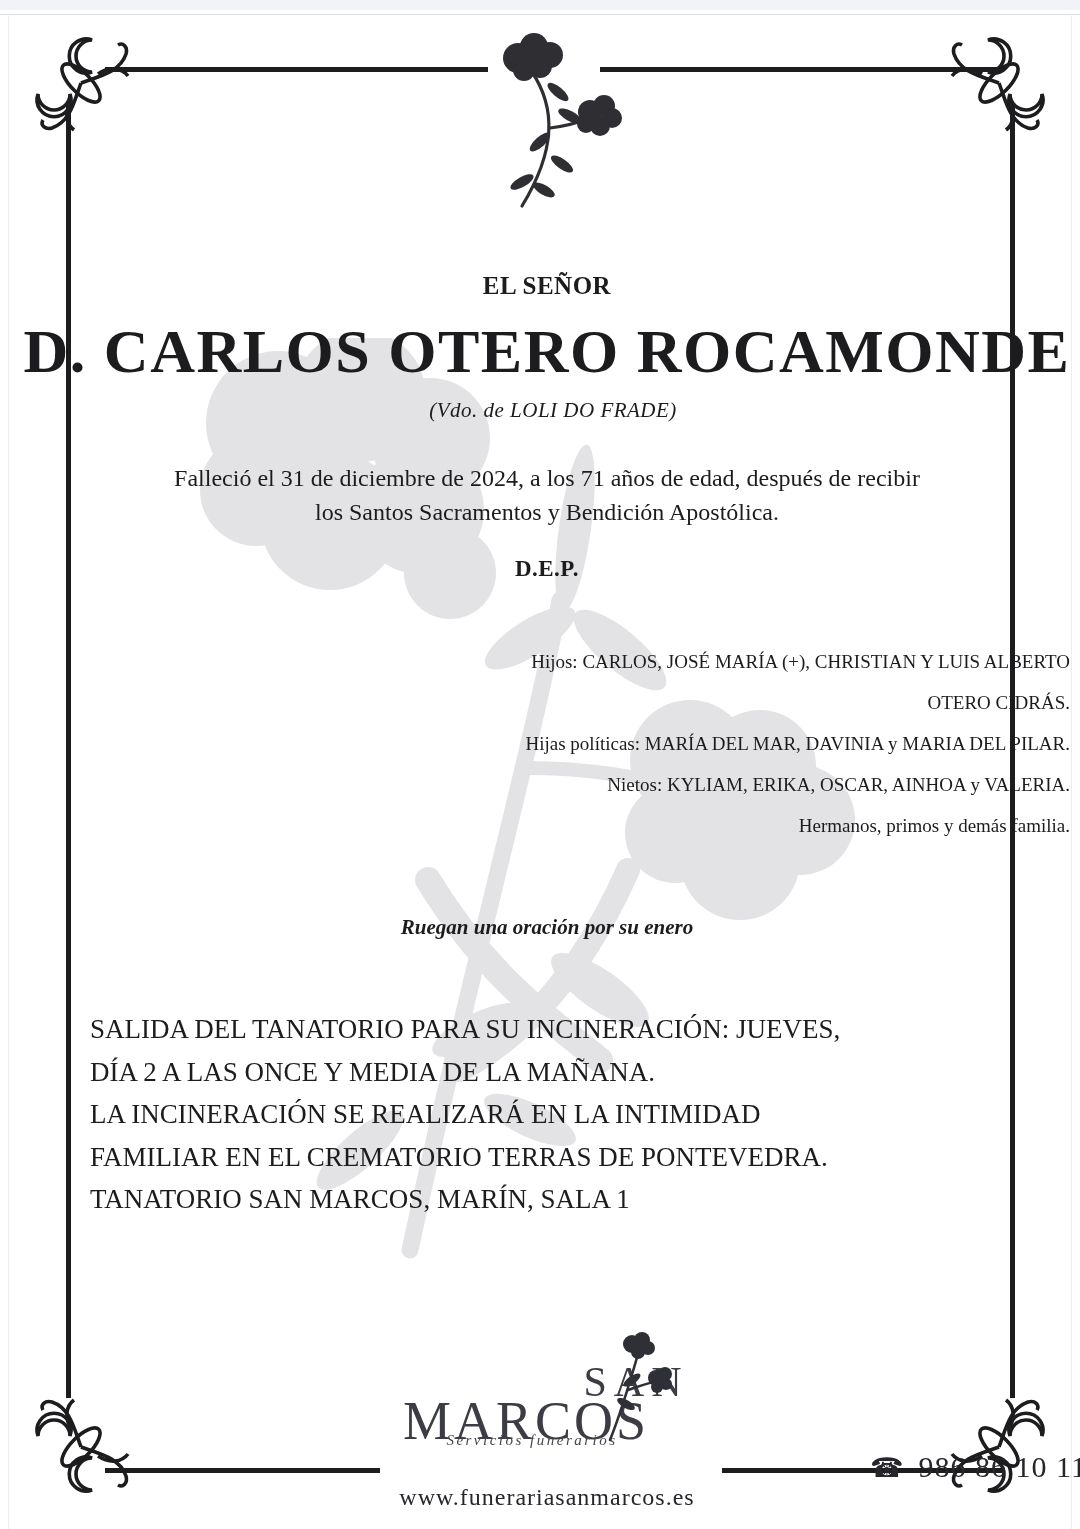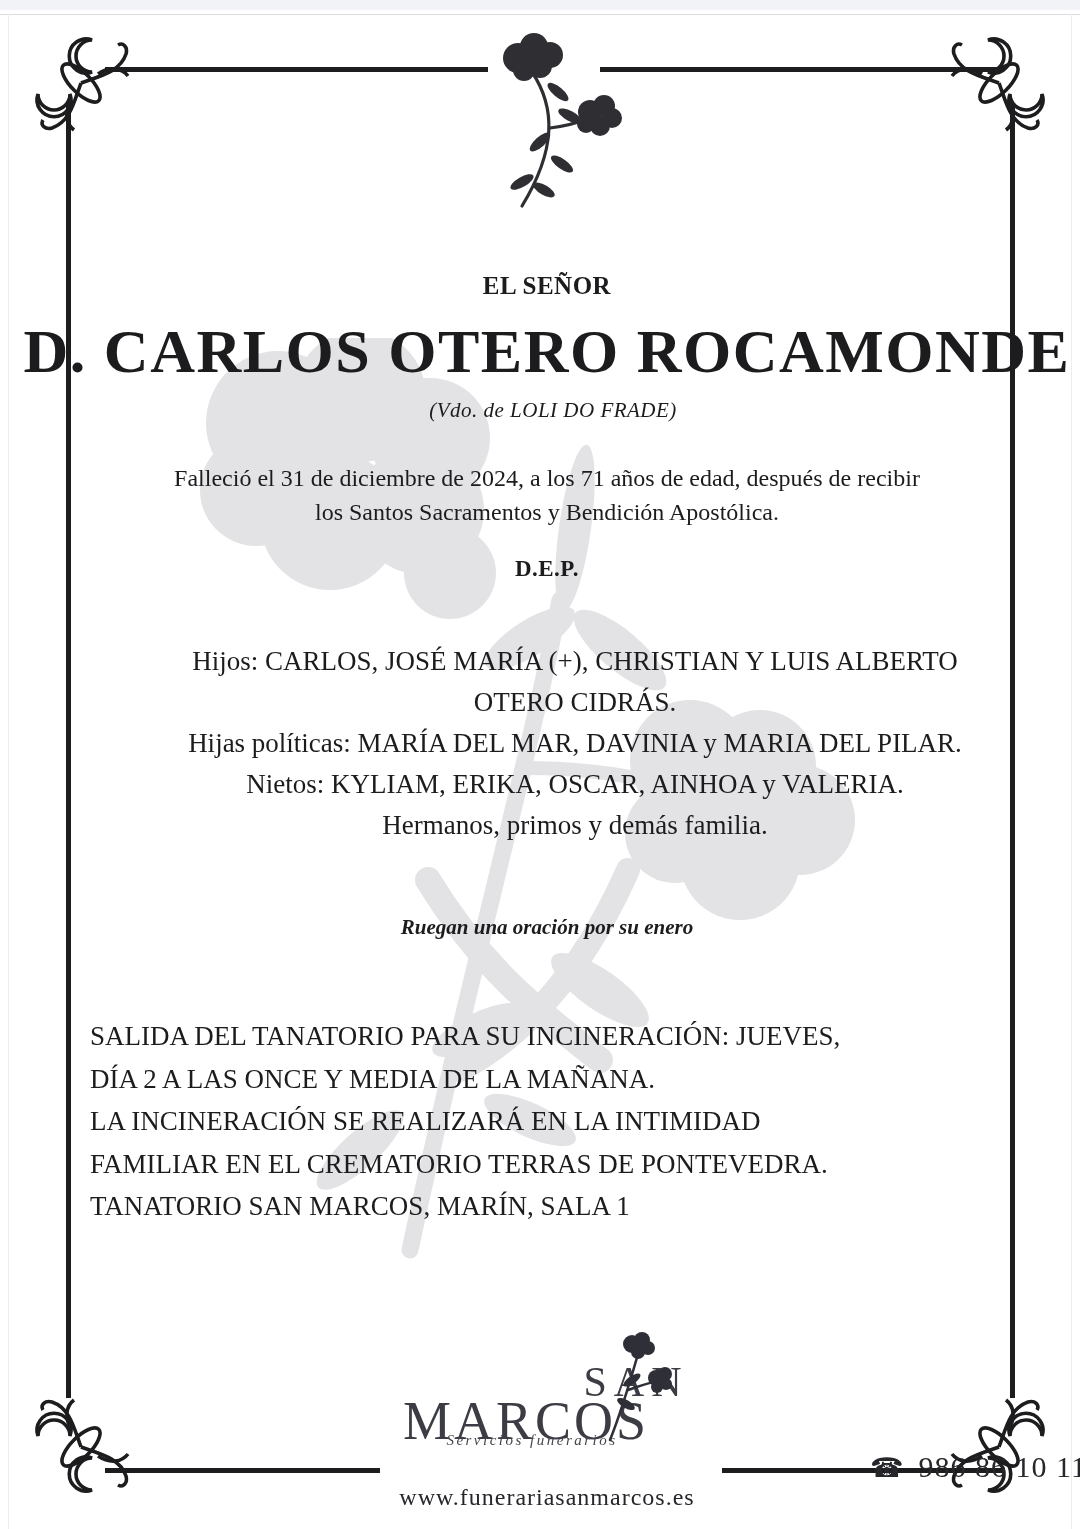--- a/index.html
+++ b/index.html
@@ -29,23 +29,23 @@
   .top-flower{position:absolute;left:478px;top:30px;z-index:3;}
 
   .txt{position:absolute;z-index:4;white-space:pre-line;}
   .center{left:7px;width:1080px;text-align:center;}
 
   .salutation{top:272px;font-weight:bold;font-size:25px;letter-spacing:.5px;}
   .deceased-name{top:316px;font-weight:bold;font-size:62px;letter-spacing:1.5px;}
   .spouse-note{top:398px;font-style:italic;font-size:21px;letter-spacing:.5px;padding-left:6px;}
   .death-notice{top:461px;font-size:24px;line-height:34px;}
   .dep{top:556px;font-weight:bold;font-size:23px;letter-spacing:.5px;}
-  .family{left:80px;top:641px;width:990px;font-size:27px;line-height:41px;text-align:center;}
+  .family{left:80px;top:641px;width:990px;font-size:19px;line-height:41px;text-align:right;}
   .prayer{top:915px;font-weight:bold;font-style:italic;font-size:21px;}
-  .service{left:90px;top:1008px;width:970px;font-size:27px;line-height:42.5px;text-align:left;margin-top:7px;}
+  .service{left:90px;top:1008px;width:970px;font-size:27px;line-height:42.5px;text-align:left;}
   .dateline{left:80px;top:1258px;font-weight:bold;font-size:23px;}
 
   
   .brand{color:#3c3c44;}
   .brand-san{top:1358px;left:96px;width:1080px;text-align:center;font-size:42px;letter-spacing:7px;}
   .brand-marcos{top:1390px;left:-14px;width:1080px;text-align:center;font-size:54px;letter-spacing:3px;}
   .brand-tagline{top:1432px;left:-8px;width:1080px;text-align:center;font-style:italic;font-size:15px;letter-spacing:2.5px;color:#45454d;}
   .brand-sprig{position:absolute;left:596px;top:1332px;z-index:5;}
   .phone-row{top:1450px;font-size:30px;letter-spacing:1px;color:#26262b;z-index:5;text-align:right;}
   .phone-row .ph-icon{font-family:"DejaVu Sans",sans-serif;font-size:27px;margin-right:14px;}

